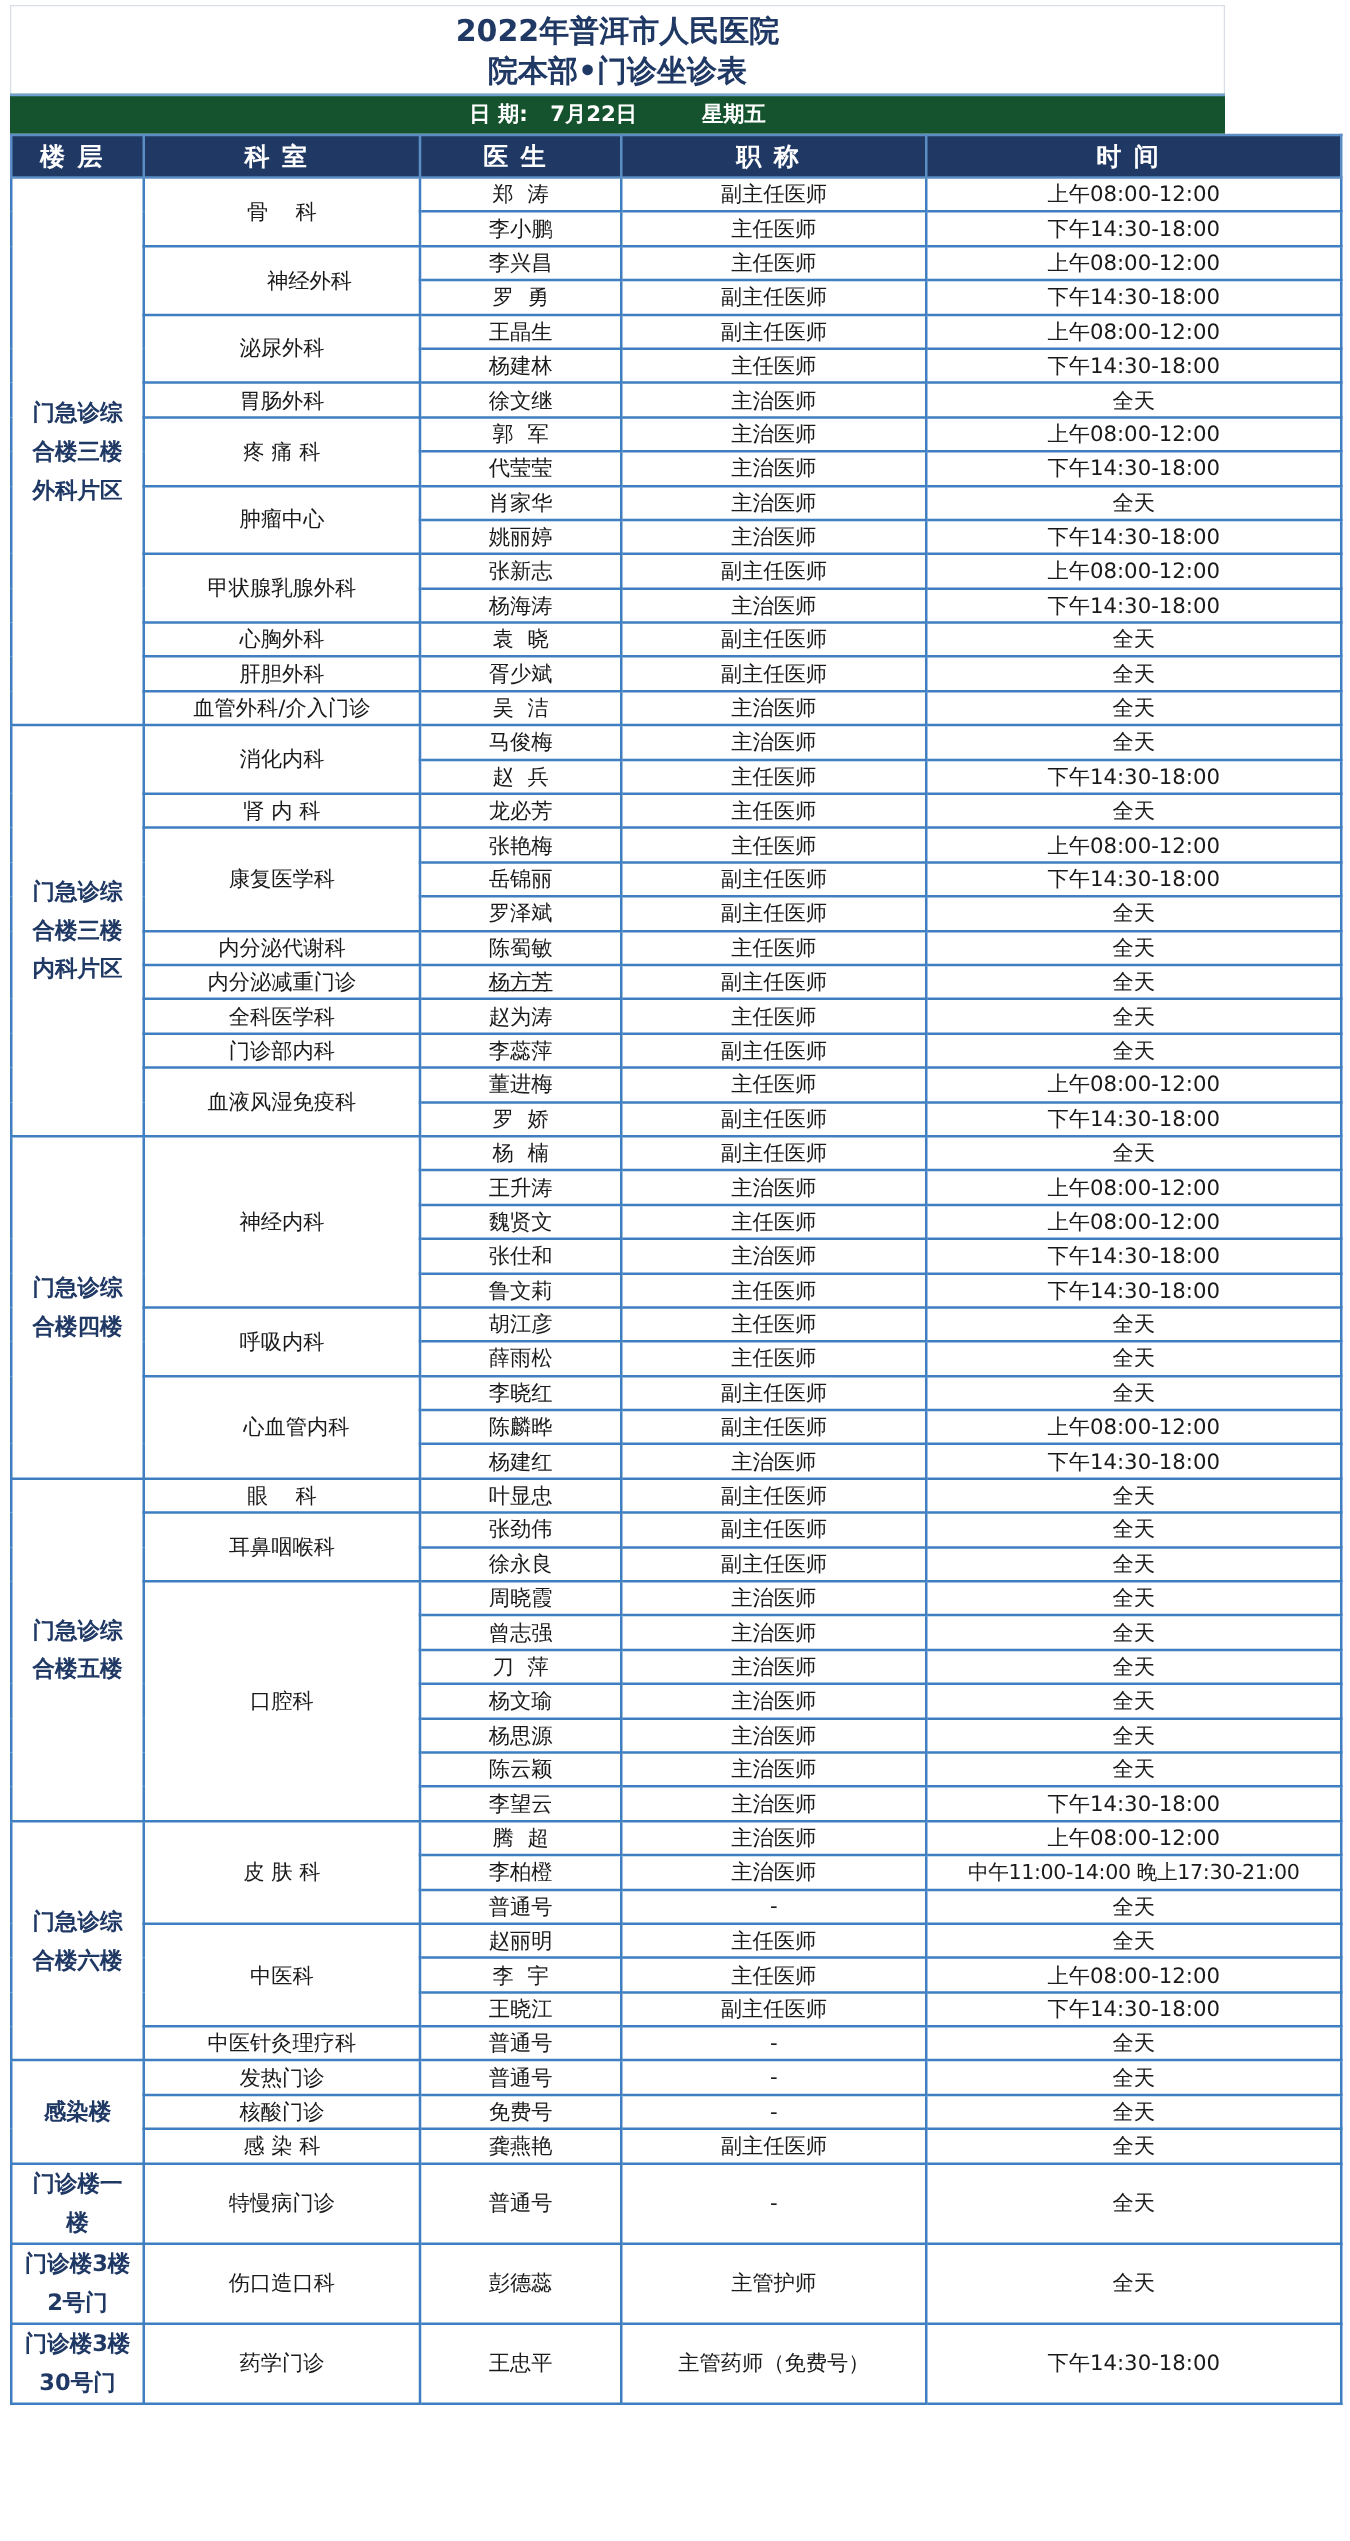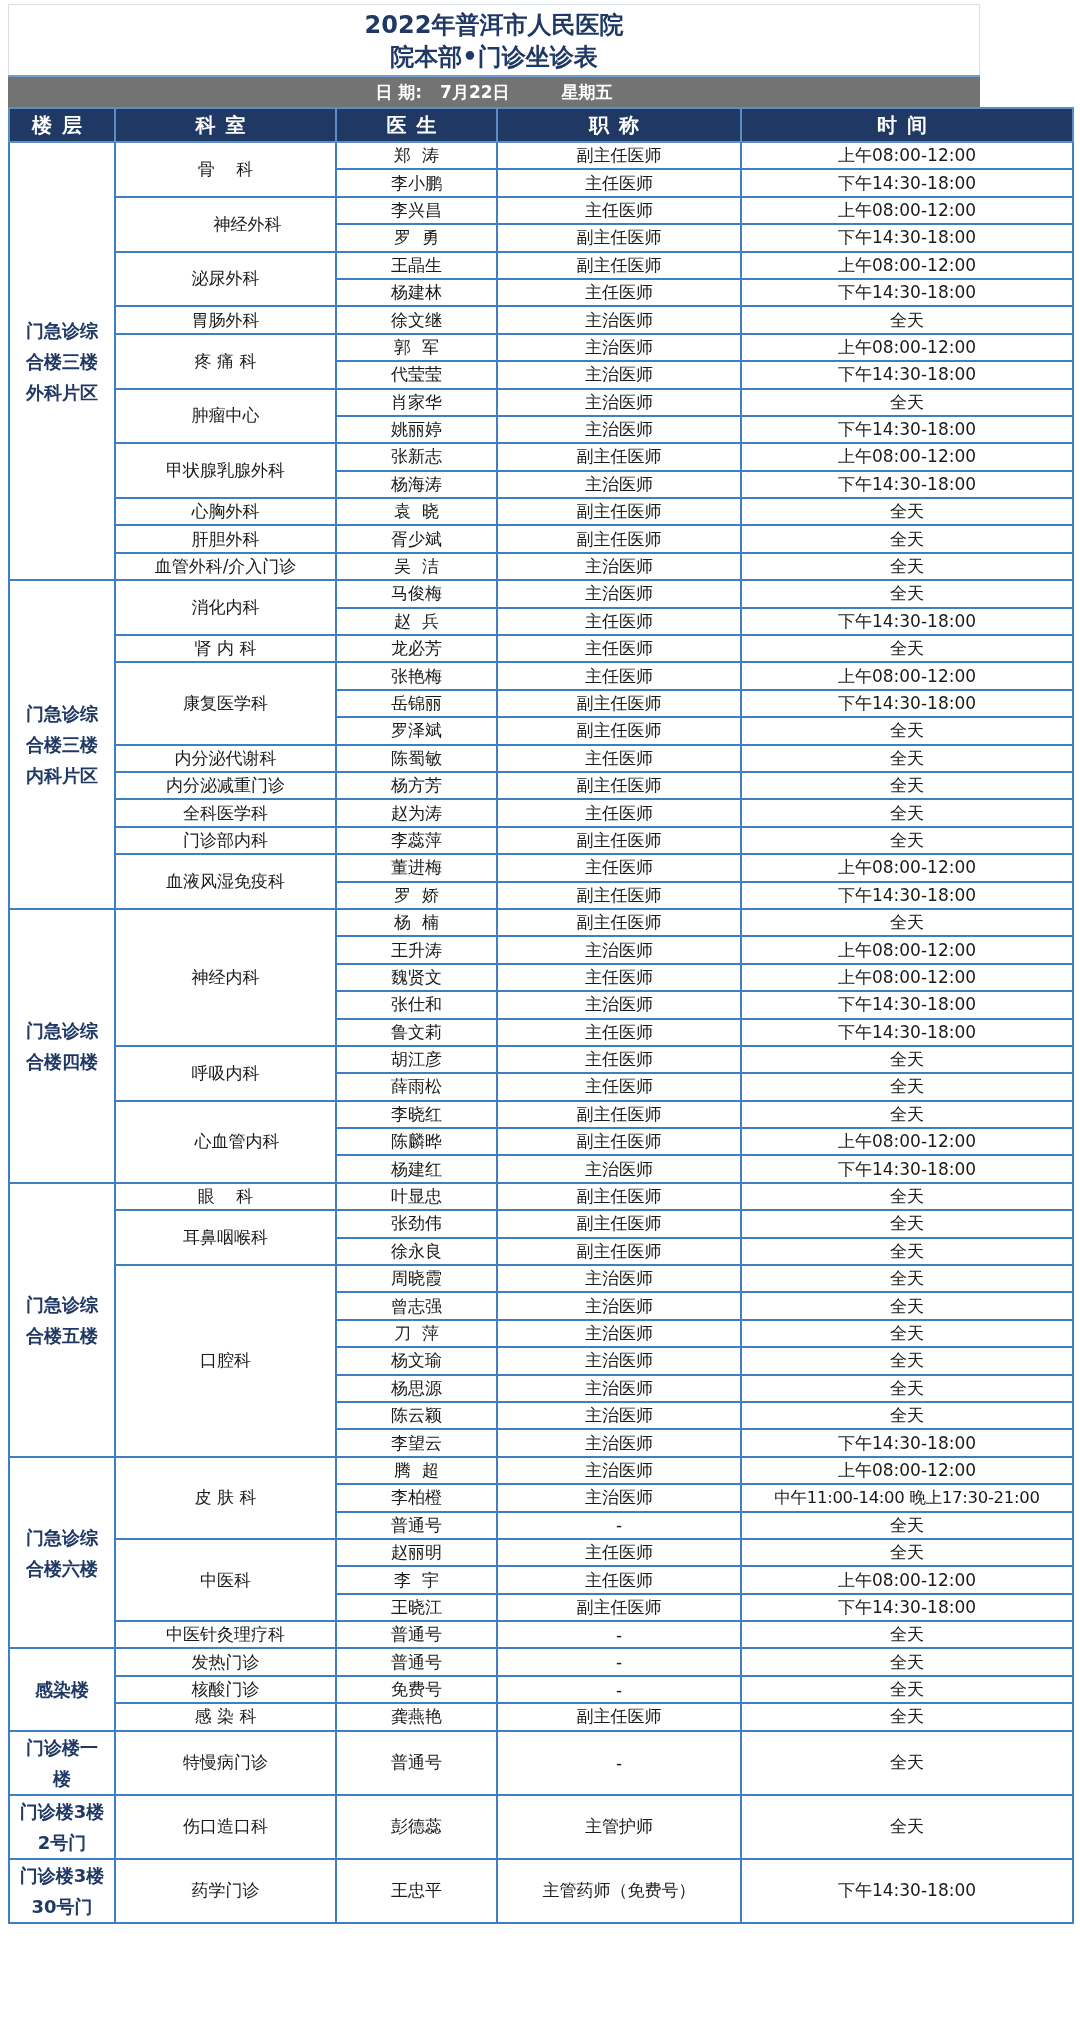--- a/index.html
+++ b/index.html
@@ -1,21 +1,21 @@
 <!DOCTYPE html>
 <html><head>
 <meta charset="utf-8">
 <style>
   html,body{margin:0;padding:0;background:#ffffff;}
   body{width:1080px;height:2033px;position:relative;font-family:"DejaVu Sans","Liberation Sans",sans-serif;color:#1a1a1a;overflow:hidden;}
   .sheet{position:absolute;left:8px;top:4px;width:972px;}
   .title-box{height:70px;border:1px solid #d8dde6;border-bottom:none;background:#fff;text-align:center;}
   .title1,.title2{font-weight:bold;color:#1f3864;font-size:24px;line-height:32px;letter-spacing:0px;}
   .title1{padding-top:4px;}
-  .date-bar{height:30px;background:#737373;color:#fff;font-weight:bold;font-size:17px;line-height:30px;text-align:center;border-top:2px solid #6fa0d0;}
+  .date-bar{height:30px;background:#14532d;color:#fff;font-weight:bold;font-size:17px;line-height:30px;text-align:center;border-top:2px solid #6fa0d0;}
   .date-bar span{display:inline-block;}
   .date-bar .gap{width:18px;}
   .date-bar .gap2{width:52px;}
   table{border-collapse:collapse;width:1064px;table-layout:fixed;}
   col.c1{width:106px;} col.c2{width:221px;} col.c3{width:161px;} col.c4{width:244px;} col.c5{width:332px;}
   th{background:#1f3864;color:#fff;font-weight:bold;font-size:20px;height:32px;border:2px solid #5b8ec4;letter-spacing:10px;padding:0;}
   td{border:2px solid #3f7ec0;height:25.4px;text-align:center;font-size:17px;padding:0;white-space:nowrap;color:#1a1a1a;}
   td.floor{color:#1f3864;font-weight:bold;font-size:18px;line-height:31px;white-space:normal;}
   td.tall{height:56px;}
   .time-wide{font-size:16.5px;letter-spacing:-0.3px;}
@@ -183,21 +183,21 @@
           <td>全天</td>
         </tr>
         <tr>
           <td rowspan="1" style="white-space: pre;">内分泌代谢科</td>
           <td style="white-space: pre;">陈蜀敏</td>
           <td>主任医师</td>
           <td>全天</td>
         </tr>
         <tr>
           <td rowspan="1" style="white-space: pre;">内分泌减重门诊</td>
-          <td style="white-space: pre;">杨方芳</td>
+          <td style="white-space: pre; text-decoration: underline;">杨方芳</td>
           <td>副主任医师</td>
           <td>全天</td>
         </tr>
         <tr>
           <td rowspan="1" style="white-space: pre;">全科医学科</td>
           <td style="white-space: pre;">赵为涛</td>
           <td>主任医师</td>
           <td>全天</td>
         </tr>
         <tr>

